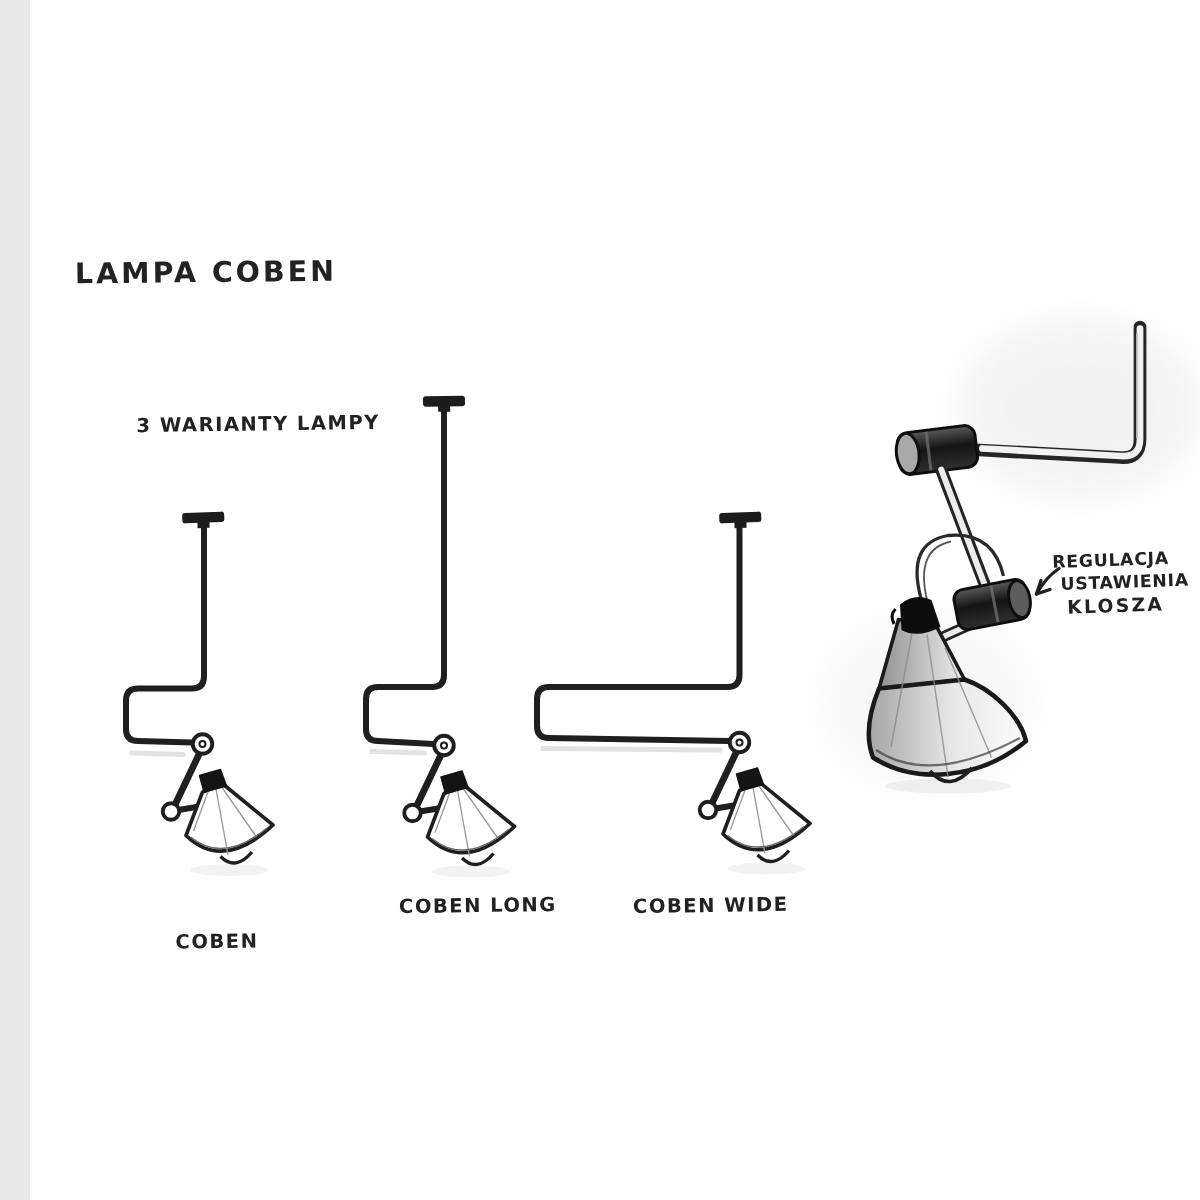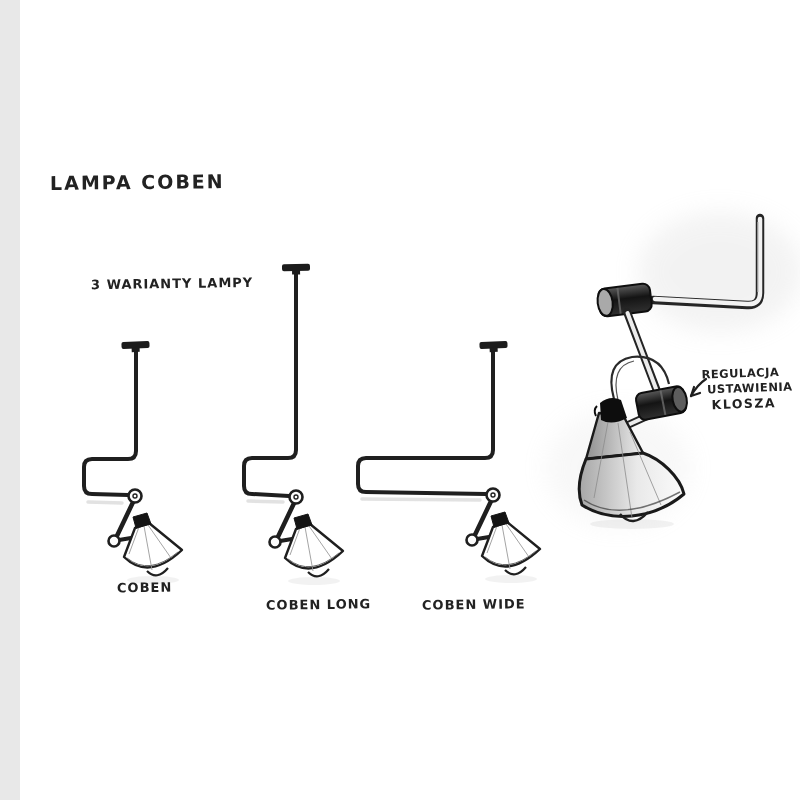--- a/index.html
+++ b/index.html
@@ -16,21 +16,21 @@
   .hand{
     position:absolute;
     font-weight:700;
     color:#222;
     white-space:nowrap;
     letter-spacing:1px;
   }
   .title{left:30px;top:171px;font-size:19px;letter-spacing:2px;transform:rotate(-0.6deg);}
   .subtitle{left:71px;top:276px;font-size:13px;letter-spacing:1px;transform:rotate(-0.8deg);}
   .variant-label{font-size:13px;letter-spacing:1px;transform:rotate(-0.8deg);}
-  .label-coben{left:97px;top:580px;}
+  .label-coben{left:97px;top:621px;}
   .label-coben-long{left:246px;top:597px;}
   .label-coben-wide{left:402px;top:597px;}
   .annotation{
     left:682px;top:366px;width:90px;
     position:absolute;
     font-weight:700;font-size:11.5px;line-height:15px;
     letter-spacing:0.5px;color:#222;
     transform:rotate(-2deg);
   }
   .annotation .l2{margin-left:5px;}

